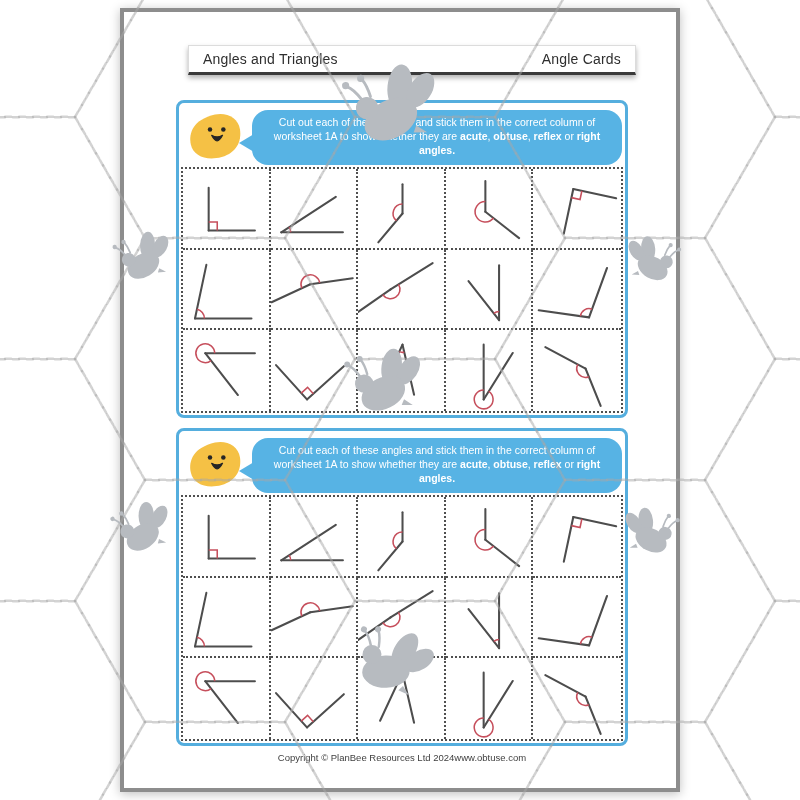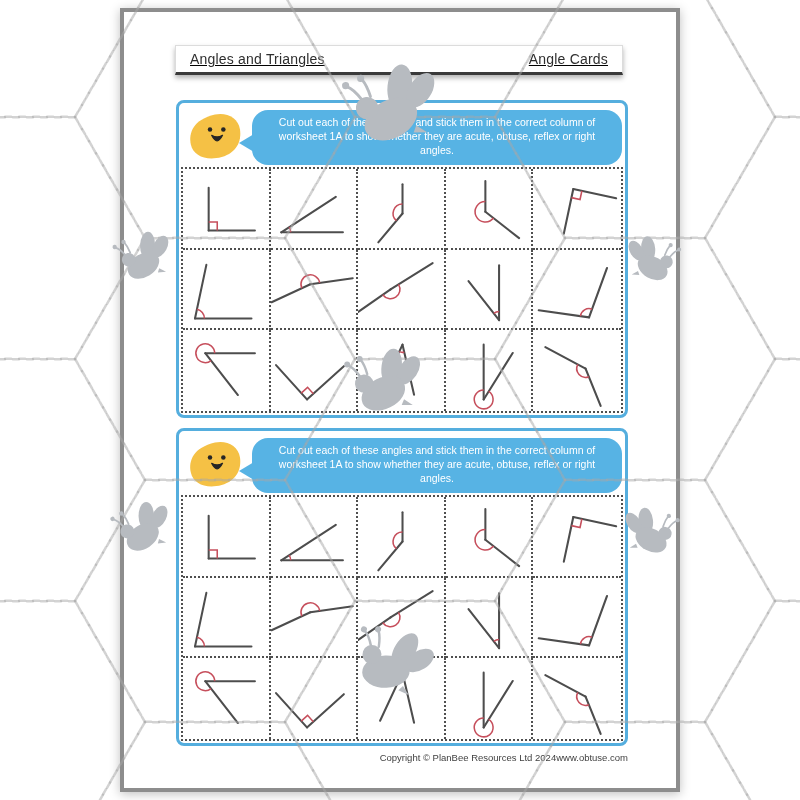--- a/index.html
+++ b/index.html
@@ -8,57 +8,57 @@
     background:#ffffff;
     font-family:"Liberation Sans",sans-serif;
   }
   #hex-overlay{position:absolute;left:0;top:0;width:800px;height:800px;z-index:50;pointer-events:none;}
   .page{
     position:absolute;left:120px;top:8px;width:560px;height:784px;
     background:#ffffff;border:4px solid #8d8d8d;box-sizing:border-box;
     box-shadow:0 2px 10px rgba(0,0,0,.25);z-index:10;
   }
   .header{
-    position:absolute;left:51px;top:33px;width:448px;height:30px;
+    position:absolute;left:64px;top:33px;width:448px;height:30px;
     background:#ffffff;border:1px solid #dcdcdc;border-bottom:3px solid #3a3a3a;
     box-shadow:0 3px 5px rgba(0,0,0,.30);
     display:flex;justify-content:space-between;align-items:center;
-    padding:0 14px;box-sizing:border-box;text-decoration:underline;
+    padding:0 14px;box-sizing:border-box;
   }
   .header span{font-size:14px;color:#2e2e2e;letter-spacing:.2px;}
   .panel{
     position:absolute;left:52px;width:452px;height:318px;background:#ffffff;
     border:3px solid #55aede;border-radius:8px;box-sizing:border-box;
   }
   .panel.p1{top:88px;}
   .panel.p2{top:416px;}
   .blob{position:absolute;left:6px;top:5px;width:60px;height:58px;}
   .bubble{
     position:absolute;left:73px;top:7px;width:370px;box-sizing:border-box;
     background:#57b3e4;border-radius:16px;padding:6px 12px 7px 12px;
     color:#ffffff;font-size:10.5px;line-height:1.32;text-align:center;
   }
-  .bubble b{font-weight:normal;}
+  .bubble b{font-weight:bold;}
   .bubble:before{
     content:"";position:absolute;left:-13px;top:24px;width:0;height:0;
     border-top:9px solid transparent;border-bottom:9px solid transparent;
     border-right:15px solid #57b3e4;
   }
   .grid{
     position:absolute;left:2px;right:2px;top:64px;bottom:2px;
     display:grid;grid-template-columns:repeat(5,1fr);grid-template-rows:repeat(3,1fr);
     border:2px dotted #4f4f4f;
   }
   .cell{border-right:2px dotted #4f4f4f;border-bottom:2px dotted #4f4f4f;position:relative;}
   .cell:nth-child(5n){border-right:none;}
   .cell:nth-child(n+11){border-bottom:none;}
   .cell svg{position:absolute;left:0;top:0;width:100%;height:100%;}
   .footer{
     position:absolute;left:52px;width:452px;top:740px;
-    display:flex;justify-content:flex-end;
+    display:flex;justify-content:center;
     font-size:9.5px;color:#3f3f3f;
   }
   .bee{position:absolute;z-index:60;pointer-events:none;}
 </style>
 </head>
 <body>
 
 <svg width="0" height="0" style="position:absolute" aria-hidden="true">
   <defs>
     <g id="bee-shape" fill="#b7bbc0">

